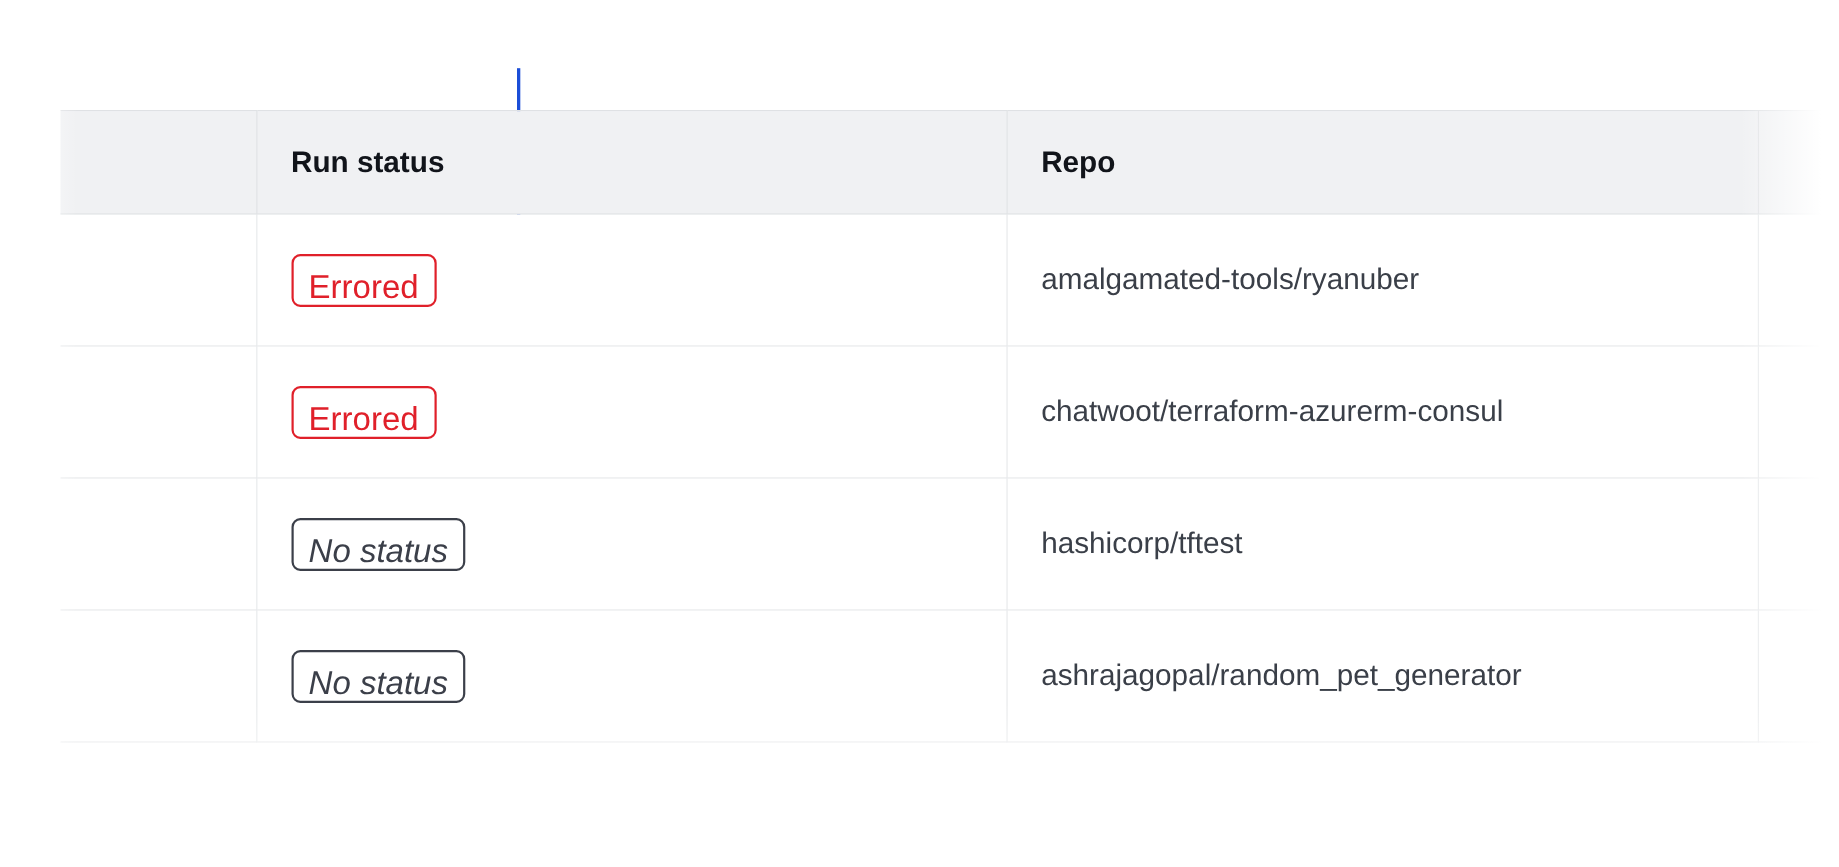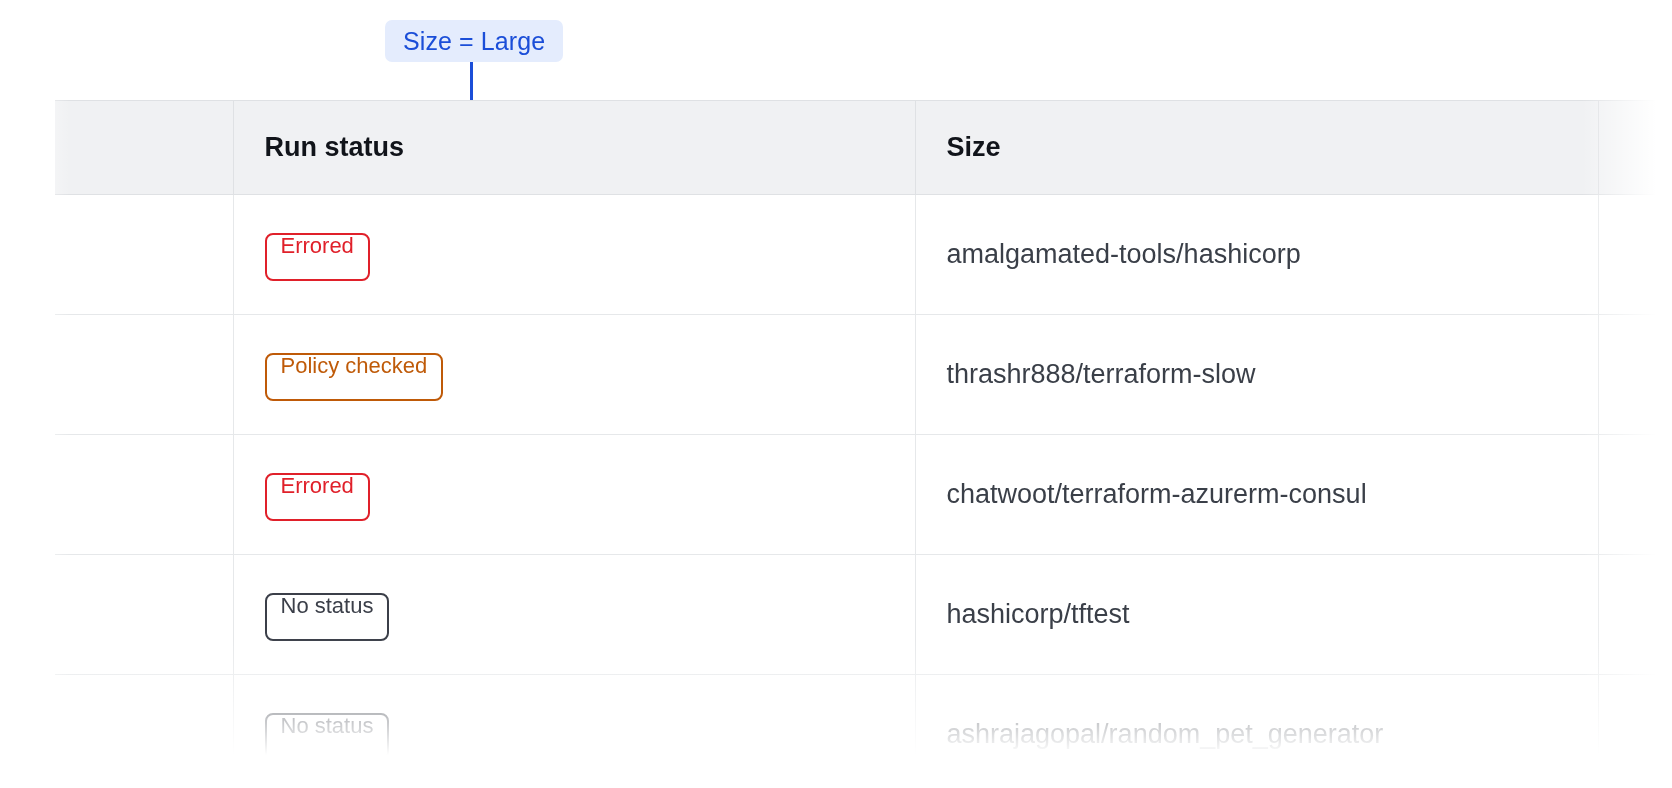--- a/index.html
+++ b/index.html
@@ -105,34 +105,34 @@
     color: #3a3f48;
     background: #ffffff;
     box-sizing: border-box;
   }
   .table tbody td.td-check { padding: 0; }
   .table tbody td.td-tail { border-right: none; }
 
   
   .pill {
     display: inline-flex;
-    align-items: flex-start;
+    align-items: flex-end;
     justify-content: center;
     height: 44px;
     padding: 0 14px;
     border-radius: 8px;
     border: 2px solid currentColor;
-    font-size: 22px;
+    font-size: 30px;
     line-height: 1;
     white-space: nowrap;
     background: #ffffff;
   }
   .pill.errored { color: #e0202a; }
   .pill.policy  { color: #bf5a08; }
-  .pill.none    { color: #3b3f49; }
+  .pill.none    { color: #3b3f49; font-style: italic; }
   .pill .pill-label { color: inherit; }
 
   
   .fade-left {
     position: absolute;
     left: 0; top: 0;
     width: 70px; height: 788px;
     background: linear-gradient(to right, #ffffff 12%, rgba(255,255,255,0));
     pointer-events: none;
   }
@@ -149,61 +149,48 @@
     width: 1672px; height: 150px;
     background: linear-gradient(to bottom, rgba(255,255,255,0), #ffffff 78%);
     pointer-events: none;
   }
 </style>
 </head>
 <body>
 
 <div class="stage">
 
-  <div class="callout">
-    <span>Size = Large</span>
-  </div>
   <div class="leader-line"></div>
   <div class="leader-dot"></div>
 
   <div class="table-wrap">
     <table class="table">
       <colgroup>
         <col class="c-check">
         <col class="c-status">
         <col class="c-repo">
         <col class="c-tail">
       </colgroup>
       <thead>
         <tr>
           <th class="th-check"></th>
           <th>Run status</th>
-          <th>Size</th>
+          <th>Repo</th>
           <th class="th-tail"></th>
         </tr>
       </thead>
       <tbody>
         <tr>
           <td class="td-check"></td>
           <td>
             <span class="pill errored">
               <span class="pill-label">Errored</span>
             </span>
           </td>
-          <td>amalgamated-tools/hashicorp</td>
-          <td class="td-tail"></td>
-        </tr>
-        <tr>
-          <td class="td-check"></td>
-          <td>
-            <span class="pill policy">
-              <span class="pill-label">Policy checked</span>
-            </span>
-          </td>
-          <td>thrashr888/terraform-slow</td>
+          <td>amalgamated-tools/ryanuber</td>
           <td class="td-tail"></td>
         </tr>
         <tr>
           <td class="td-check"></td>
           <td>
             <span class="pill errored">
               <span class="pill-label">Errored</span>
             </span>
           </td>
           <td>chatwoot/terraform-azurerm-consul</td>

